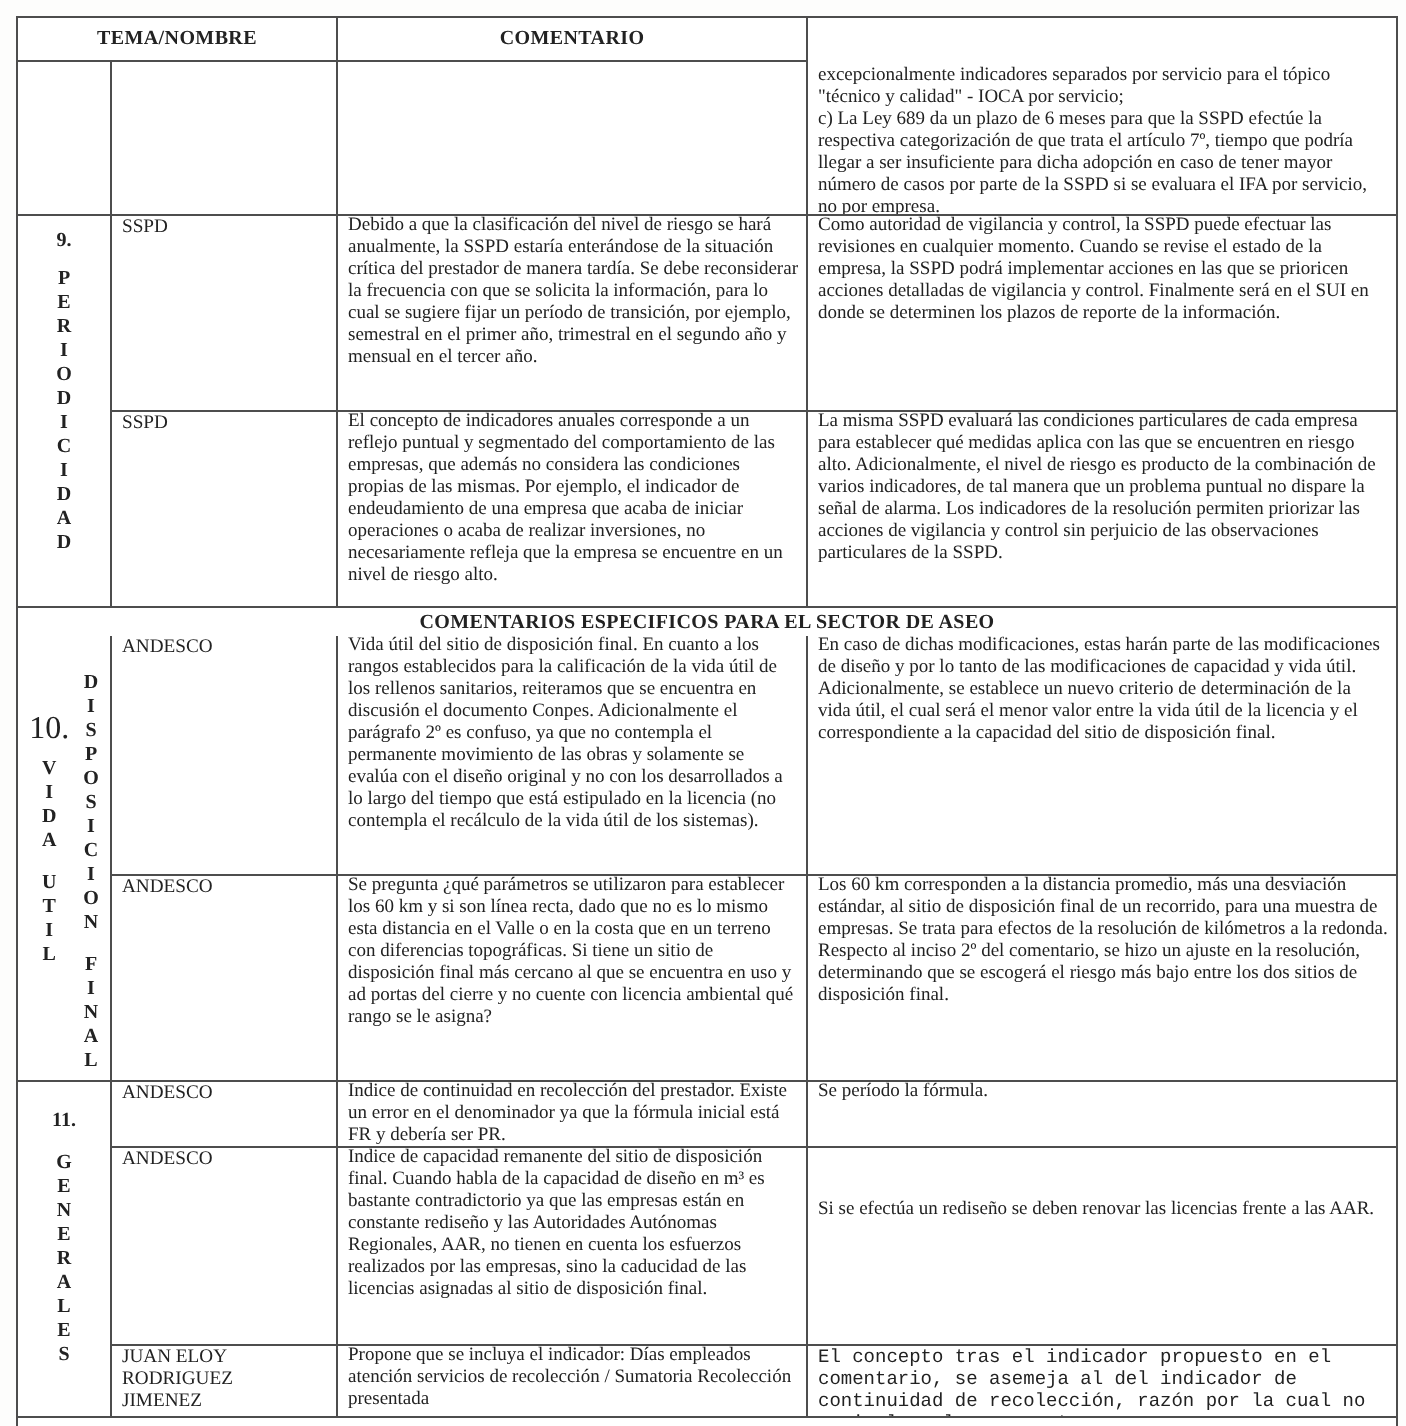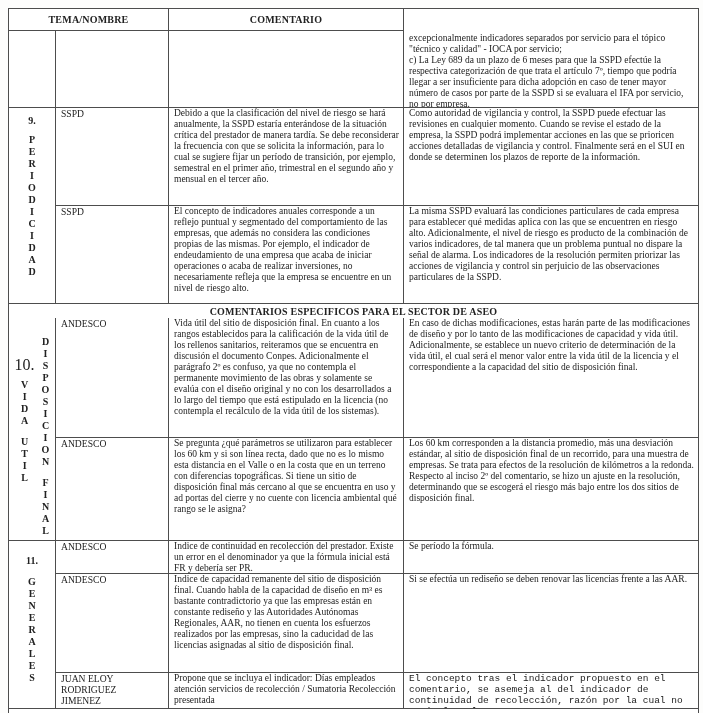--- a/index.html
+++ b/index.html
@@ -164,21 +164,21 @@
             <div class="vchar">S</div>
           </div>
         </div>
     </div>
     <div class="c name" style="grid-column:2; grid-row:8;">ANDESCO</div>
     <div class="c txt" style="grid-column:3; grid-row:8;">Indice de continuidad en recolección del prestador. Existe un error en el denominador ya que la fórmula inicial está FR y debería ser PR.</div>
     <div class="c noR txt" style="grid-column:4; grid-row:8;">Se período la fórmula.</div>
 
     <div class="c name" style="grid-column:2; grid-row:9;">ANDESCO</div>
     <div class="c txt" style="grid-column:3; grid-row:9;">Indice de capacidad remanente del sitio de disposición final. Cuando habla de la capacidad de diseño en m³ es bastante contradictorio ya que las empresas están en constante rediseño y las Autoridades Autónomas Regionales, AAR, no tienen en cuenta los esfuerzos realizados por las empresas, sino la caducidad de las licencias asignadas al sitio de disposición final.</div>
-    <div class="c noR txt" style="grid-column:4; grid-row:9;">Si se efectúa un rediseño se deben renovar las licencias frente a las AAR.</div>
+    <div class="c noR txt" style="grid-column:4; grid-row:9;margin-top:26px;">Si se efectúa un rediseño se deben renovar las licencias frente a las AAR.</div>
 
     <div class="c name preline" style="grid-column:2; grid-row:10;">JUAN ELOY
 RODRIGUEZ
 JIMENEZ</div>
     <div class="c txt" style="grid-column:3; grid-row:10;">Propone que se incluya el indicador: Días empleados atención servicios de recolección / Sumatoria Recolección presentada</div>
     <div class="c noR txt" style="grid-column:4; grid-row:10;font-family:Liberation Mono, monospace;">El concepto tras el indicador propuesto en el comentario, se asemeja al del indicador de continuidad de recolección, razón por la cual no se incluye la propuesta.</div>
 
     <div class="c noR noB" style="grid-column:1/5; grid-row:11;"></div>
   </div>
 </div>

